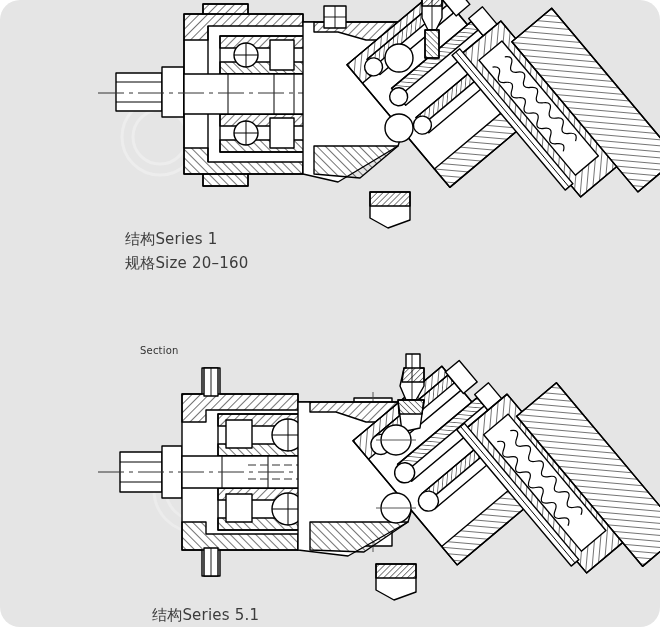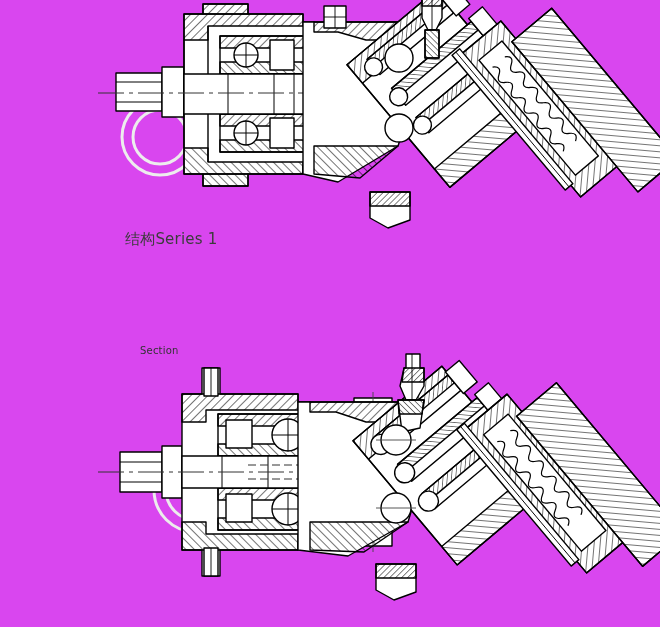--- a/index.html
+++ b/index.html
@@ -2,21 +2,21 @@
 <html><head>
 <meta charset="utf-8">
 <style>
   html,body{margin:0;padding:0;}
   body{
     width:660px;height:627px;
     background:#ffffff;
     font-family:"Liberation Sans","DejaVu Sans",sans-serif;
     overflow:hidden;position:relative;
   }
-  .page{position:absolute;inset:0;background:#d946ef;}
+  .page{position:absolute;inset:0;background:#e5e5e5;border-radius:20px;}
 
   
   .caption{
     position:absolute;
     color:#3c3c3c;
     font-size:15px;
     letter-spacing:.2px;
     white-space:nowrap;
     font-family:"DejaVu Sans","Liberation Sans",sans-serif;
   }
@@ -395,17 +395,19 @@
           <circle cx="298" cy="156" r="15" fill="#fff"></circle>
           <line x1="278" y1="88" x2="318" y2="88" stroke="#444" stroke-width="0.9"></line>
           <line x1="278" y1="156" x2="318" y2="156" stroke="#444" stroke-width="0.9"></line>
         </g>
       </g>
     </svg>
   </div>
 
   <div class="caption" id="cap-series1">结构Series 1</div>
 
+  <div class="caption" id="cap-size1">规格Size 20–160</div>
 
   <div class="caption" id="cap-section">Section</div>
 
+  <div class="caption" id="cap-series51">结构Series 5.1</div>
 
 </div>
 
 </body></html>

